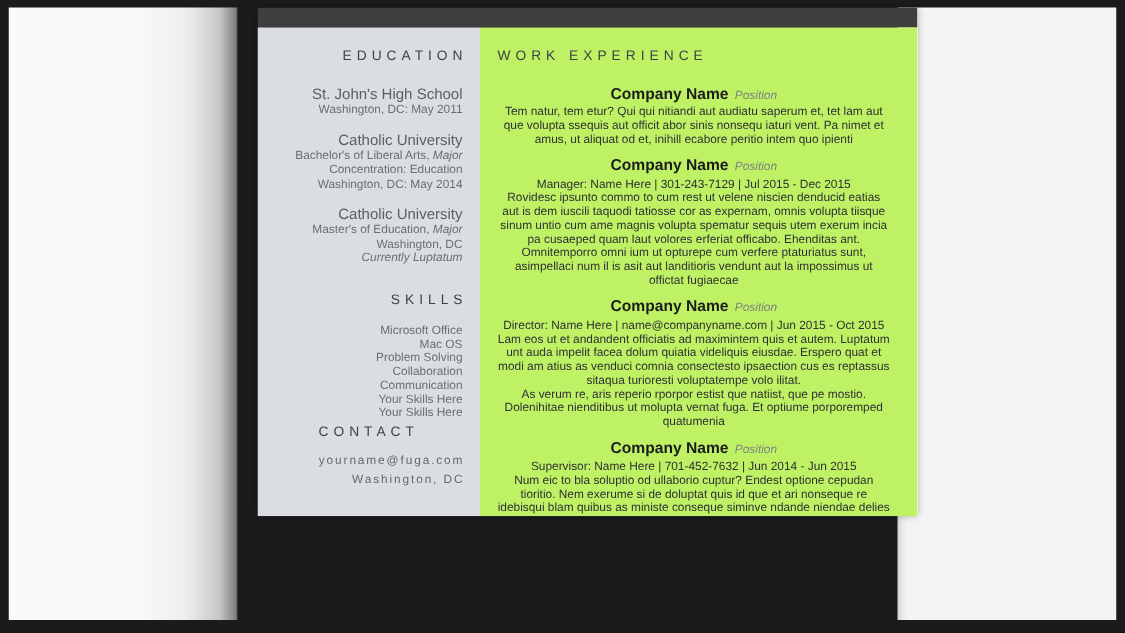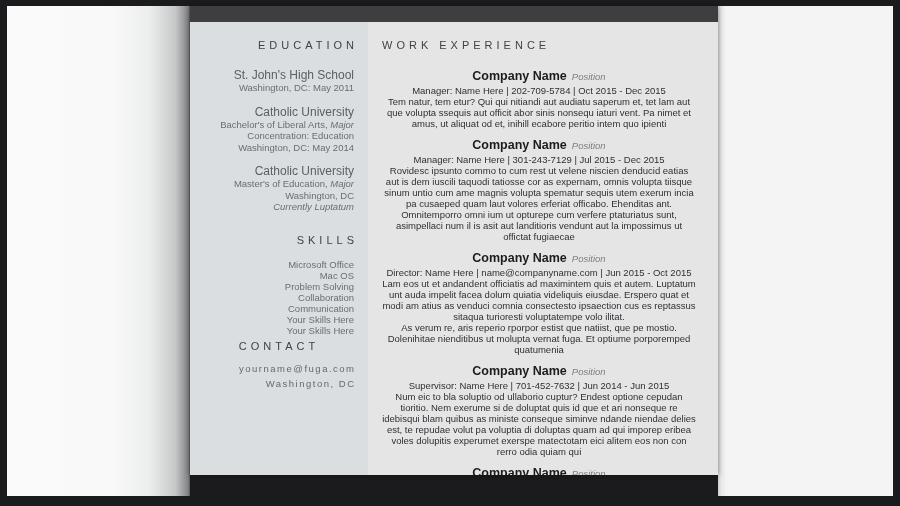--- a/index.html
+++ b/index.html
@@ -11,21 +11,21 @@
   .backdrop-left {
     position:absolute; left:7px; top:6px; width:183px; height:490px;
     background:linear-gradient(90deg,#fafafa 0%,#f9f9f9 58%,#eceded 78%,#c6c7c8 92%,#838486 99%,#555658 100%);
   }
   .backdrop-right {
     position:absolute; left:718px; top:6px; width:175px; height:490px;
     background:linear-gradient(90deg,#cfcfd1 0%,#e9e9ea 2%,#f4f4f5 5%,#f4f4f5 100%);
   }
 
   .document {
-    position:absolute; left:190px; top:6px; width:528px; height:469px;
+    position:absolute; left:206px; top:6px; width:528px; height:407px;
     overflow:hidden; display:flex; flex-direction:column;
     box-shadow:0 0 6px rgba(0,0,0,.35);
   }
   .doc-topbar { height:16px; background:#3e3e40; flex:0 0 auto; }
   .doc-body { flex:1; display:flex; min-height:0; }
 
   
   .sidebar {
     width:178px; flex:0 0 auto; background:#dbdee0; color:#63676a;
     text-align:right; padding:16px 14px 0 10px;
@@ -41,21 +41,21 @@
   .side-small em, .side-small .em { font-style:italic; }
   .skills-heading { margin-top:20px; margin-bottom:12px; }
   .skill-item { font-size:9.5px; line-height:11px; color:#6a6e71; }
   .contact-heading { margin-top:3px; margin-bottom:8px;text-align:center; }
   .contact-line {
     font-size:9.5px; line-height:15.5px; letter-spacing:1.5px; margin-right:-1.5px;
     color:#65696c;
   }
 
   
-  .main { flex:1; background:#e5e5e5; padding:16px 22px 0 14px; min-width:0; }
+  .main { flex:1; background:#bef264; padding:16px 22px 0 14px; min-width:0; }
   .main-heading {
     font-size:11px; line-height:14px; letter-spacing:4px;
     color:#3f4347; font-weight:400; margin-bottom:16px;
   }
   .job { margin-bottom:8px;text-align:center; }
   .job-header { line-height:14px; }
   .company { font-size:12.5px; font-weight:bold; color:#1c1c1e; }
   .position { font-size:9.5px; font-style:italic; color:#7d8184; margin-left:5px; }
   .job-meta { font-size:9.5px; line-height:11px; color:#2e3033; margin-top:1px; }
   .job-para { font-size:9.5px; line-height:11px; color:#2e3033; }
@@ -106,21 +106,20 @@
         <div class="side-heading contact-heading">CONTACT</div>
         <div class="contact-line">yourname@fuga.com</div>
         <div class="contact-line">Washington, DC</div>
       </div>
 
       <div class="main">
         <div class="main-heading">WORK EXPERIENCE</div>
 
         <div class="job">
           <div class="job-header"><span class="company">Company Name</span><span class="position">Position</span></div>
-          <div class="job-meta">Manager: Name Here | 202-709-5784 | Oct 2015 - Dec 2015</div>
           <div class="job-para">Tem natur, tem etur? Qui qui nitiandi aut audiatu saperum et, tet lam aut que volupta ssequis aut officit abor sinis nonsequ iaturi vent. Pa nimet et amus, ut aliquat od et, inihill ecabore peritio intem quo ipienti</div>
         </div>
 
         <div class="job">
           <div class="job-header"><span class="company">Company Name</span><span class="position">Position</span></div>
           <div class="job-meta">Manager: Name Here | 301-243-7129 | Jul 2015 - Dec 2015</div>
           <div class="job-para">Rovidesc ipsunto commo to cum rest ut velene niscien denducid eatias aut is dem iuscili taquodi tatiosse cor as expernam, omnis volupta tiisque sinum untio cum ame magnis volupta spematur sequis utem exerum incia pa cusaeped quam laut volores erferiat officabo. Ehenditas ant.</div>
           <div class="job-para">Omnitemporro omni ium ut opturepe cum verfere ptaturiatus sunt, asimpellaci num il is asit aut landitioris vendunt aut la impossimus ut offictat fugiaecae</div>
         </div>
 

